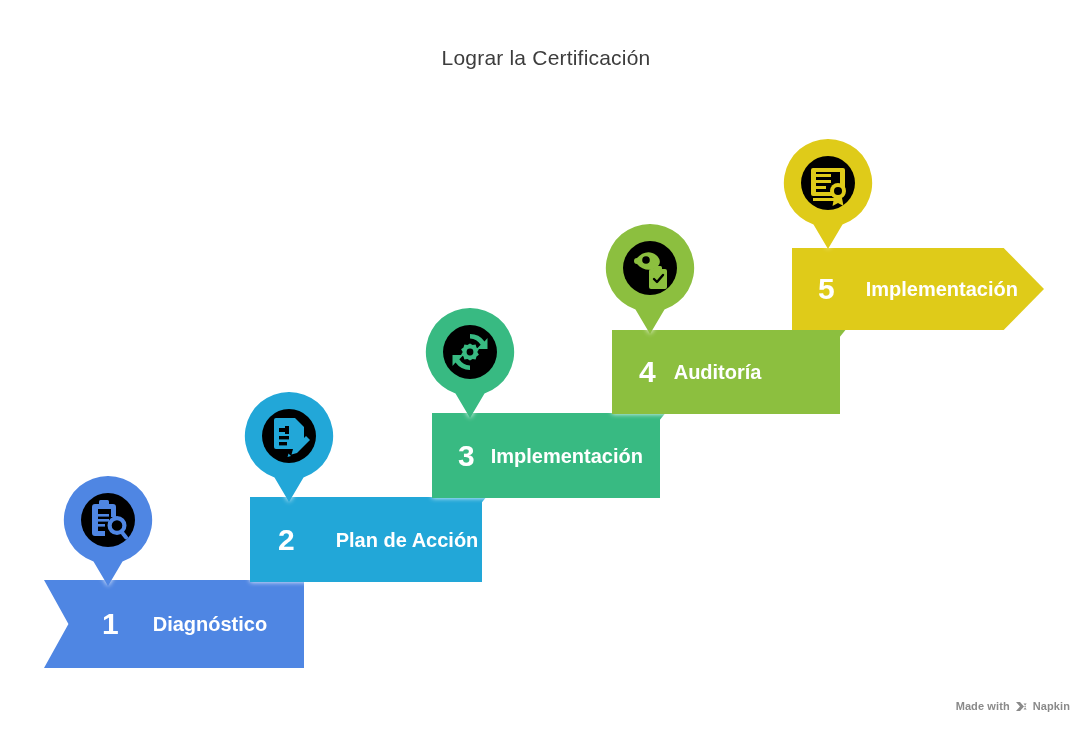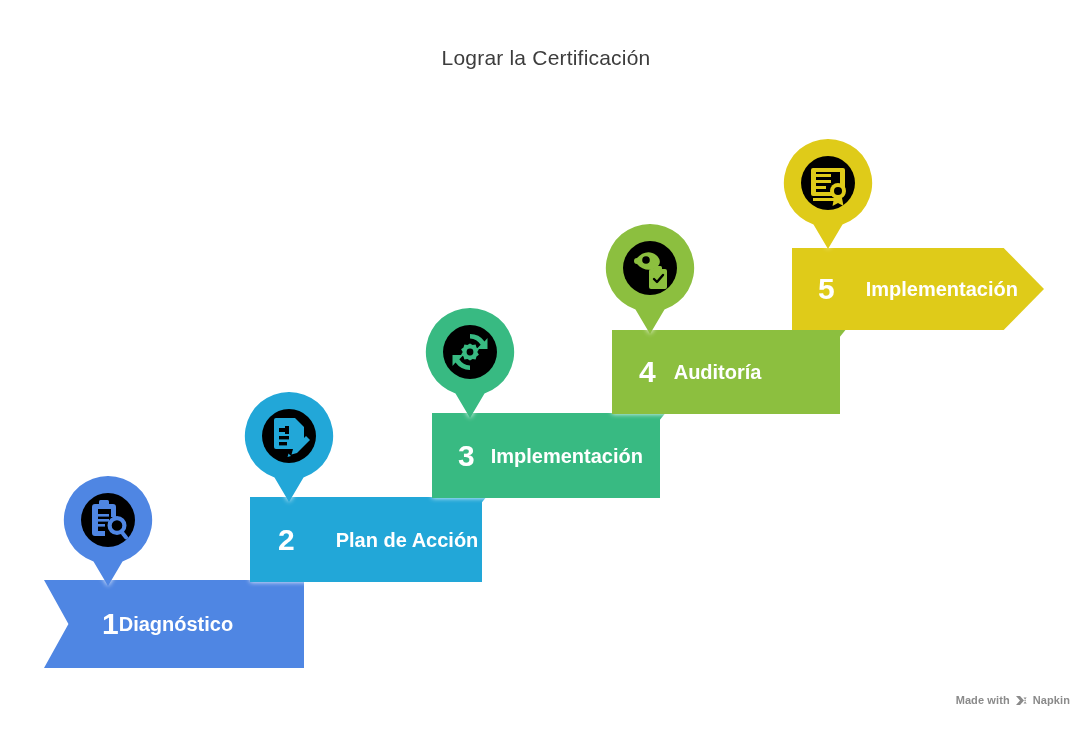--- a/index.html
+++ b/index.html
@@ -78,21 +78,21 @@
     width: 92px;
     height: 114px;
     filter: drop-shadow(0 0 2.5px rgba(255,255,255,0.95));
   }
   .badge svg { display: block; }
 
   
   .watermark {
     position: absolute;
     right: 22px;
-    bottom: 26px;
+    bottom: 20px;
     display: flex;
     align-items: center;
     gap: 5px;
     color: #8a8a8a;
     font-size: 11px;
     font-weight: bold;
     letter-spacing: 0.1px;
     user-select: none;
   }
   .watermark .np-mark {
@@ -105,21 +105,21 @@
 
 <div id="stage">
 
   <div class="title-block">
     <span class="title-line">Lograr la Certificación</span>
   </div>
 
   <div class="step" style="left:44px; top:580px; width:260px; height:88px;">
     <div class="banner shape-ribbon" style="width:260px; height:88px; background:#4f86e3; padding-left:58px;">
       <span class="num">1</span>
-      <span class="label" style="">Diagnóstico</span>
+      <span class="label" style="margin-left:34px;">Diagnóstico</span>
     </div>
   </div>
 
   <div class="fold" style="left:252px; top:574px; width:58px; height:17px; background:#4f86e3;"></div>
   <div class="step" style="left:250px; top:497px; width:232px; height:85px;">
     <div class="banner shape-rect" style="width:232px; height:85px; background:#22a7d8; padding-left:28px;">
       <span class="num">2</span>
       <span class="label" style="margin-left:41px;">Plan de Acción</span>
     </div>
   </div>

